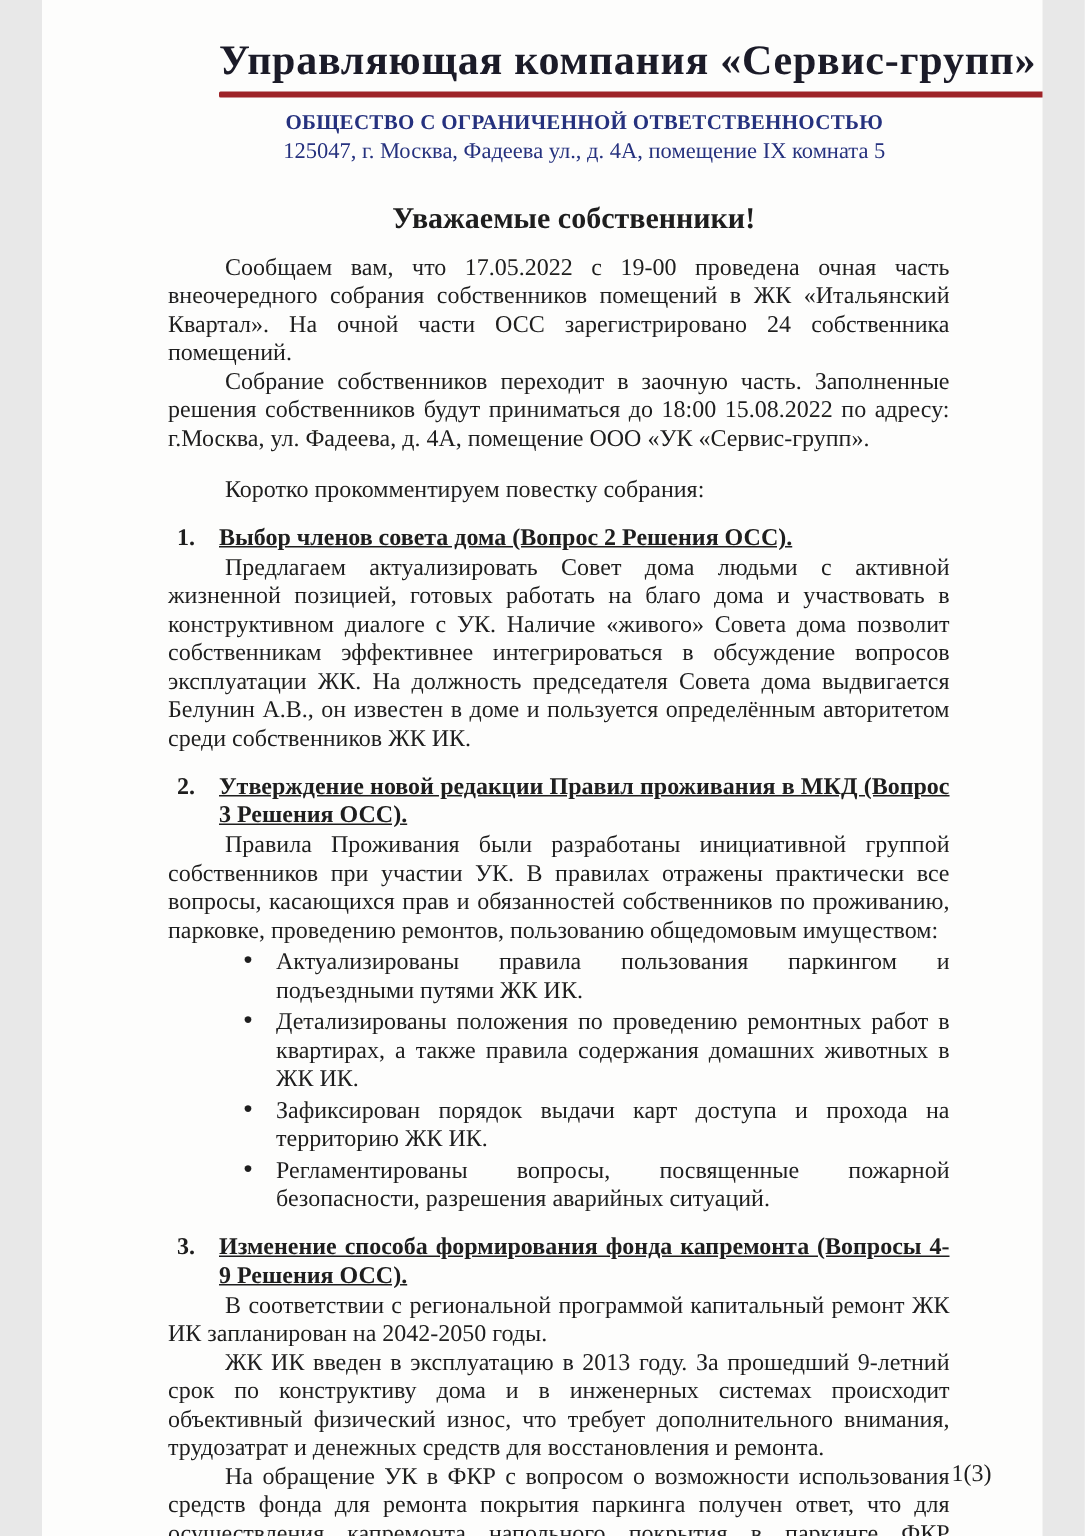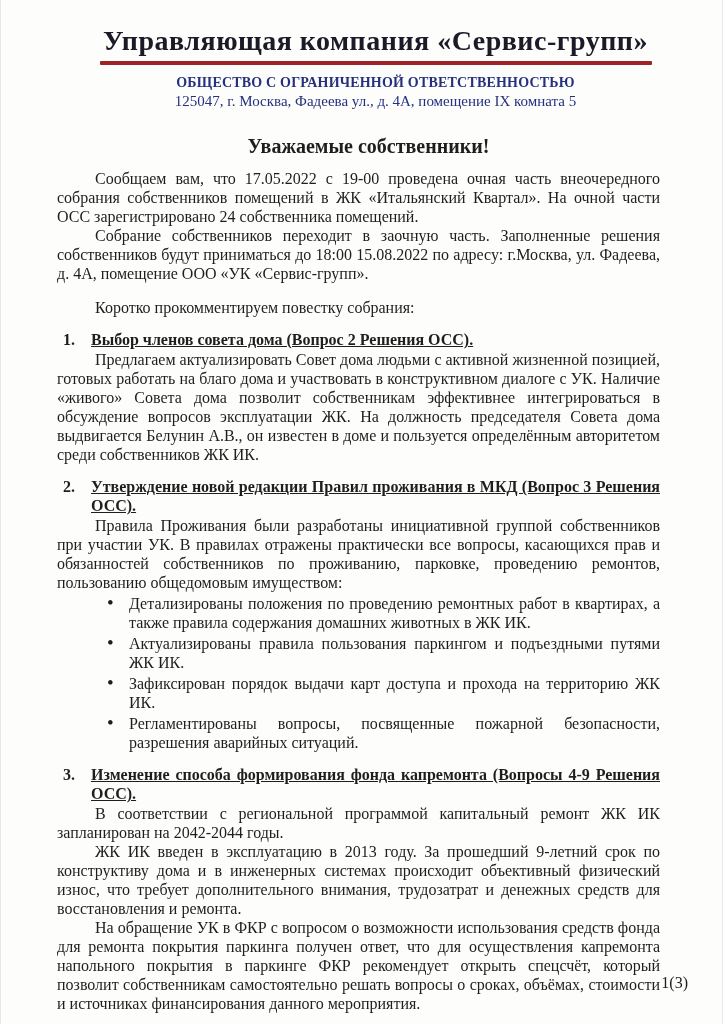--- a/index.html
+++ b/index.html
@@ -2,27 +2,27 @@
 <html lang="ru" style="--accent-red: #9e2328; --header-blue: #25317e;"><head>
 <meta charset="utf-8">
 <style>
   html, body {
     margin: 0;
     padding: 0;
     background: #e8e8e8;
   }
   .page {
     position: relative;
-    width: 721px;
+    width: 667px;
     height: 1024px;
     margin: 0 auto;
     background: #fdfdfc;
     overflow: hidden;
     box-sizing: border-box;
-    padding: 24px 62px 0 56px;
+    padding: 24px 62px 0 84px;
     font-family: "Liberation Serif", "DejaVu Serif", serif;
     color: #1e1e1e;
     font-size: 16px;
     line-height: 19px;
   }
   
   .letterhead {
     text-align: center;
     padding-left: 34px; 
   }
@@ -149,35 +149,35 @@
     </section>
 
     <section class="section">
       <div class="sec-head">
         <span class="sec-num">2.</span>
         <span class="sec-title">Утверждение новой редакции Правил проживания в МКД (Вопрос 3 Решения ОСС).</span>
       </div>
       <div class="sec-body">
           <p class="para">Правила Проживания были разработаны инициативной группой собственников при участии УК.  В правилах отражены практически все вопросы, касающихся прав и обязанностей собственников по проживанию, парковке, проведению ремонтов, пользованию общедомовым имуществом:</p>
           <ul class="bullets">
+            <li>Актуализированы правила пользования паркингом и подъездными путями ЖК ИК.</li>
             <li>Детализированы положения по проведению ремонтных работ в квартирах, а также правила содержания домашних животных в ЖК ИК.</li>
-            <li>Актуализированы правила пользования паркингом и подъездными путями ЖК ИК.</li>
             <li>Зафиксирован порядок выдачи карт доступа и прохода на территорию ЖК ИК.</li>
             <li>Регламентированы вопросы, посвященные пожарной безопасности, разрешения аварийных ситуаций.</li>
           </ul>
         </div>
     </section>
 
     <section class="section">
       <div class="sec-head">
         <span class="sec-num">3.</span>
         <span class="sec-title">Изменение способа формирования фонда капремонта (Вопросы 4-9 Решения ОСС).</span>
       </div>
       <div class="sec-body">
-          <p class="para">В соответствии с региональной программой капитальный ремонт ЖК ИК запланирован на 2042-2044 годы.</p>
+          <p class="para">В соответствии с региональной программой капитальный ремонт ЖК ИК запланирован на 2042-2050 годы.</p>
           <p class="para">ЖК ИК введен в эксплуатацию в 2013 году. За прошедший 9-летний срок по конструктиву дома и в инженерных системах происходит объективный физический износ, что требует дополнительного внимания, трудозатрат и денежных средств для восстановления и ремонта.</p>
           <p class="para">На обращение УК в ФКР с вопросом о возможности использования средств фонда для ремонта покрытия паркинга получен ответ, что для осуществления капремонта напольного покрытия в паркинге ФКР рекомендует открыть спецсчёт, который позволит собственникам самостоятельно решать вопросы о сроках, объёмах, стоимости и источниках финансирования данного мероприятия.</p>
         </div>
     </section>
   </div>
 
   <div class="page-number">1(3)</div>
 
 </div>
 

